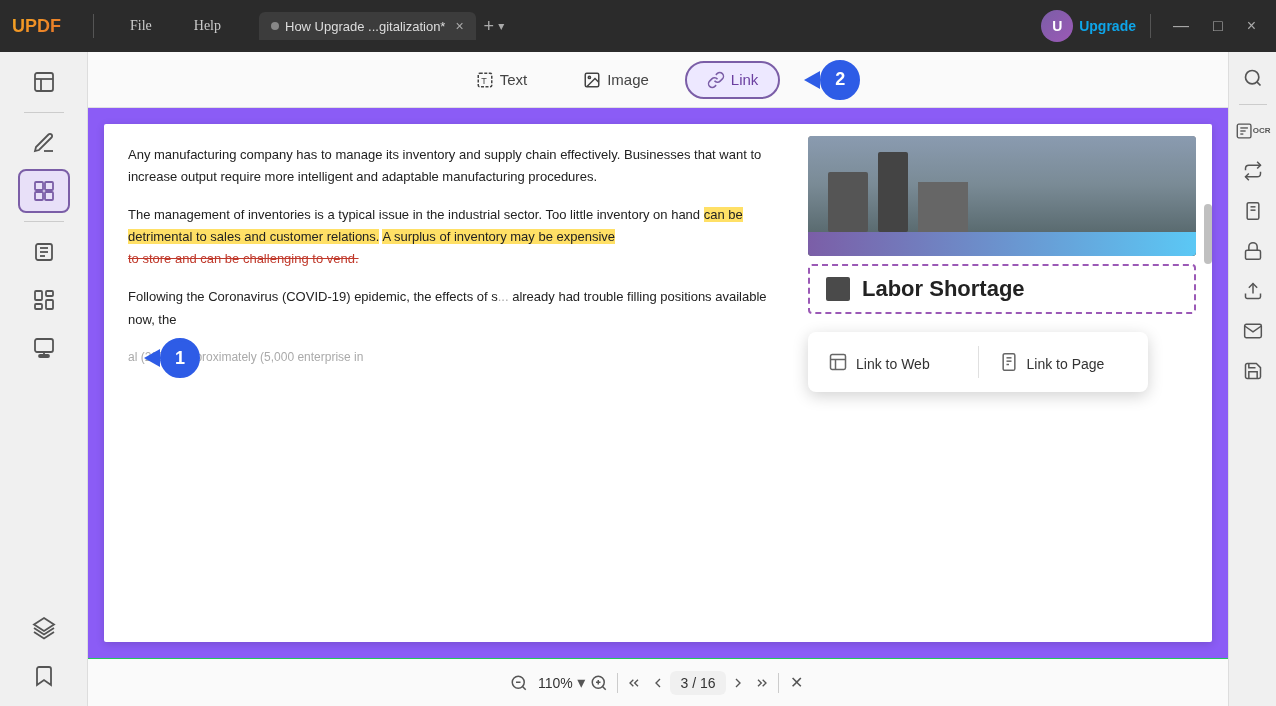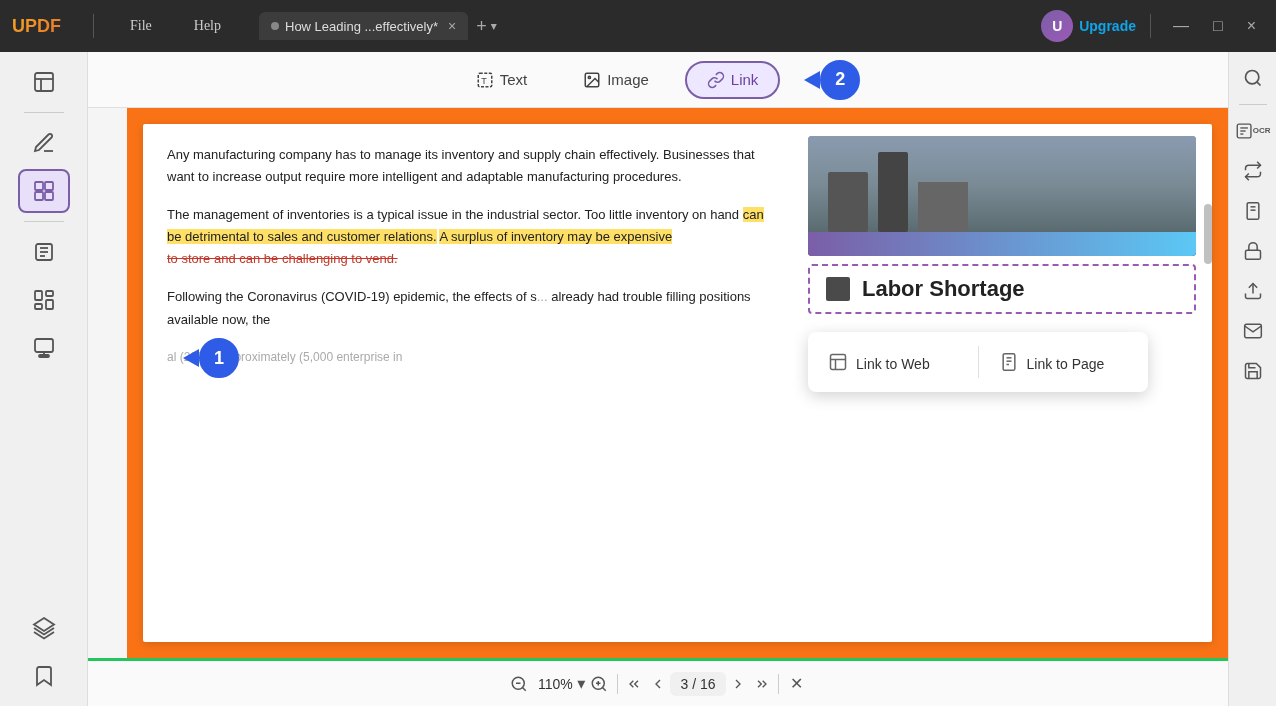--- a/index.html
+++ b/index.html
@@ -88,21 +88,21 @@
       background: #ede8ff; border: 2.5px solid #7b5ea7;
     }
 
     
     .content-area {
       flex: 1; display: flex; flex-direction: column; background: #f5f5f5; overflow: hidden;
     }
 
     
     .doc-area {
-      flex: 1; display: flex; background: #f97316; overflow: hidden; position: relative; margin-left: 39px;
+      flex: 1; display: flex; background: #8b5cf6; overflow: hidden; position: relative;
     }
     .page-content {
       flex: 1; background: white; margin: 16px; border-radius: 2px;
       box-shadow: 0 2px 8px rgba(0,0,0,0.15); overflow: hidden; position: relative;
     }
 
     
     .page-inner {
       display: flex; height: 100%;
     }
@@ -160,21 +160,21 @@
     }
 
     
     .scroll-handle {
       width: 8px; background: #c0c0c0; border-radius: 4px;
       position: absolute; right: 0; top: 80px; height: 60px;
     }
 
     
     .bottom-toolbar {
-      height: 48px; background: #fafafa; border-top: 3px solid #22c55e;
+      height: 48px; background: #fafafa; border-top: 1px solid #22c55e;
       display: flex; align-items: center; justify-content: center; 
       padding: 0 16px;
     }
     .zoom-btn {
       width: 28px; height: 28px; display: flex; align-items: center;
       justify-content: center; cursor: pointer; color: #555; font-size: 18px;
       border-radius: 4px;
     }
     .zoom-display {
       display: flex; align-items: center; gap: 4px; font-size: 14px; color: #333;
@@ -221,21 +221,21 @@
 
 <div class="title-bar">
   <span class="updf-logo">UPDF</span>
   <div class="divider-v"></div>
   <span class="menu-item">File</span>
   <span class="menu-item">Help</span>
 
   <div class="tab-area">
     <div class="tab">
       <span class="tab-dot"></span>
-      <span>How Leading ...effectively*</span>
+      <span>How Upgrade ...gitalization*</span>
       <span class="tab-close">×</span>
     </div>
     <span class="tab-add">+</span>
     <span class="tab-dropdown" style="margin-left:4px;">▾</span>
   </div>
 
   <div class="title-bar-right">
     <div class="upgrade-btn">
       <div class="upgrade-avatar">U</div>
       <span class="upgrade-text">Upgrade</span>

